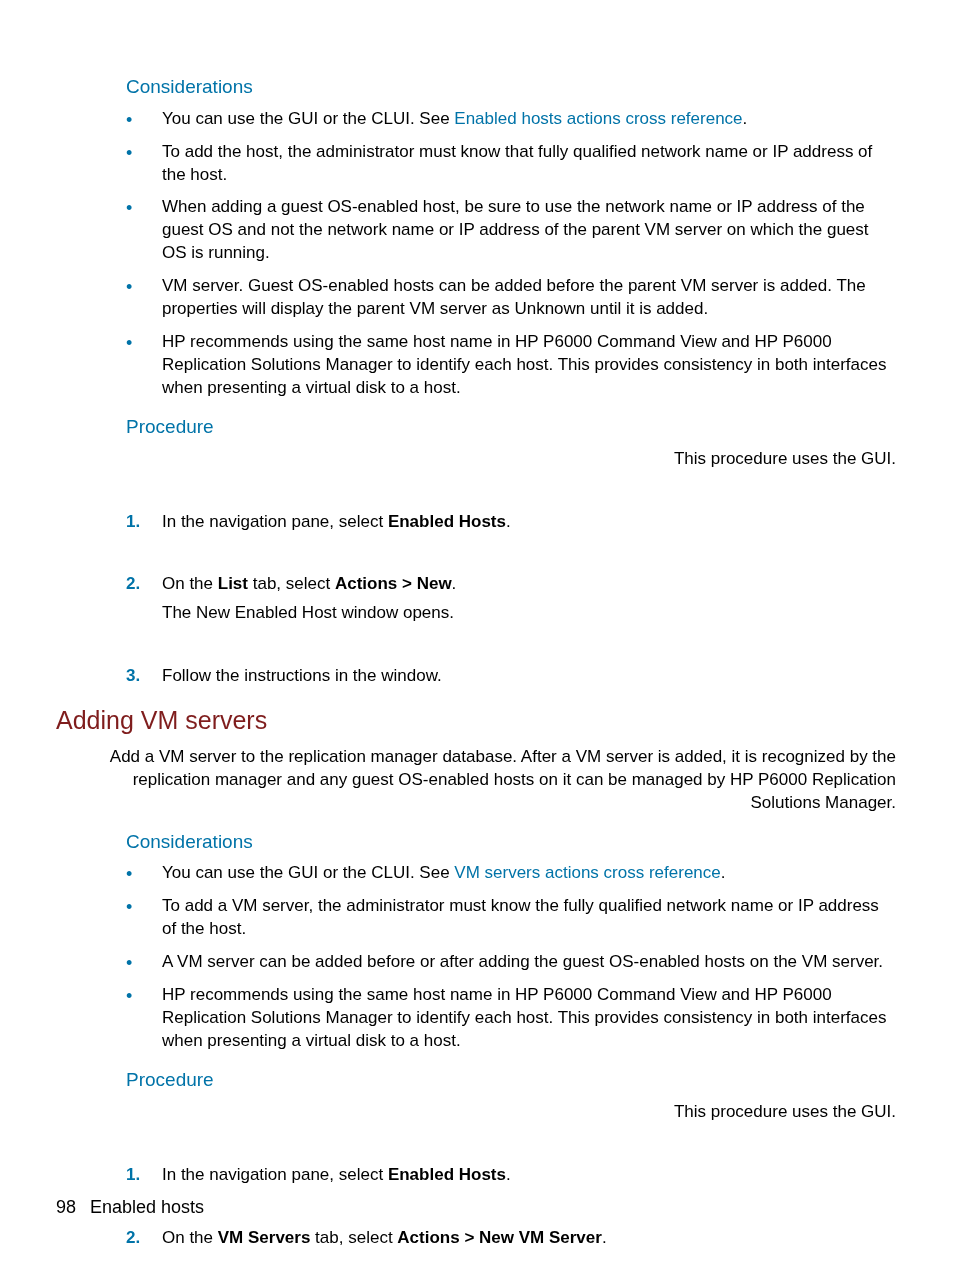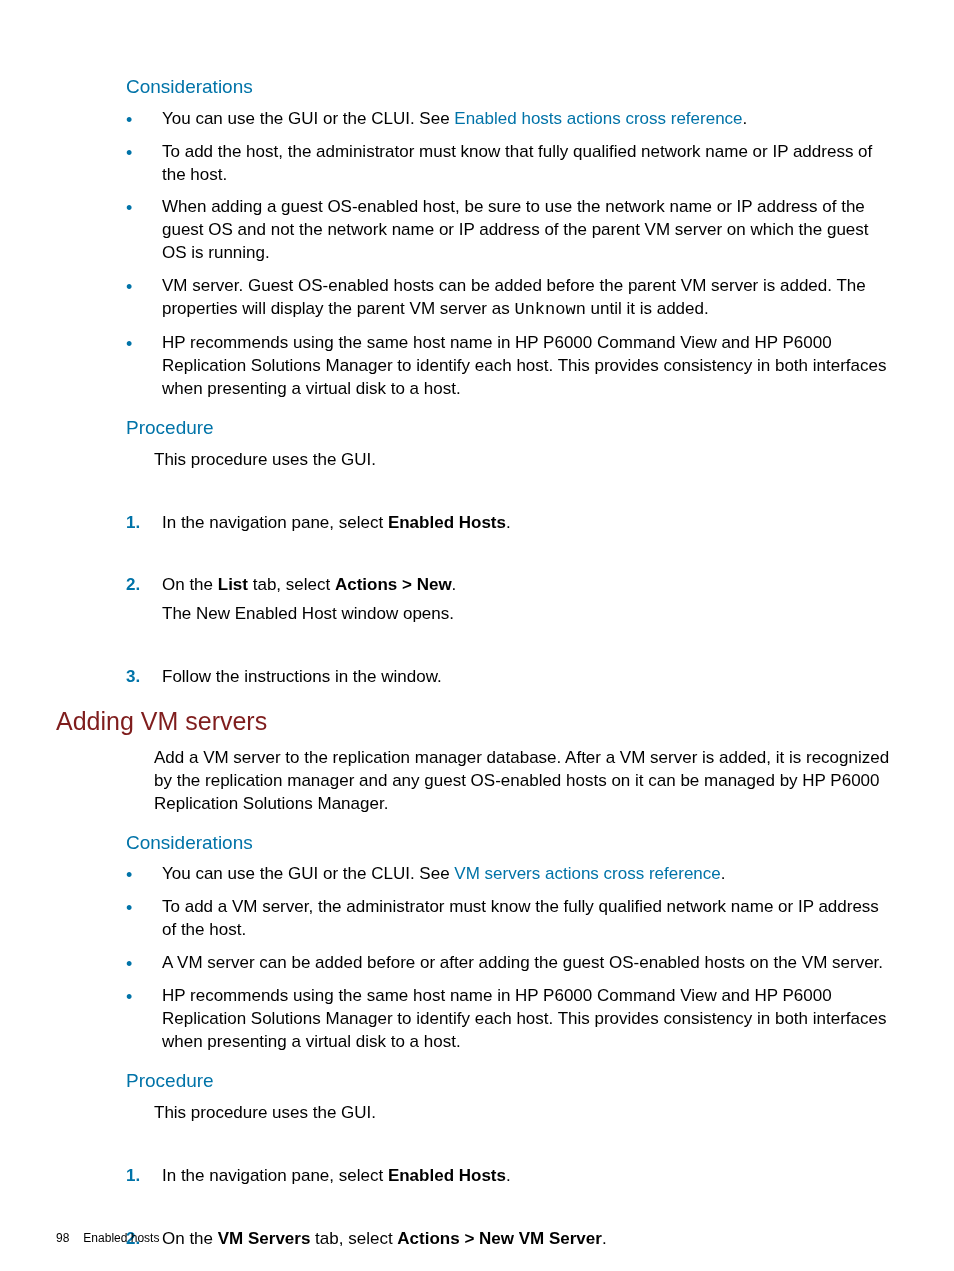--- a/index.html
+++ b/index.html
@@ -23,22 +23,23 @@
     margin-top: 14px;
   }
   .h2 {
     color: #7f1d1d;
     font-size: 25px;
     font-weight: 400;
     margin-bottom: 8px;
     margin-top: 16px;
   }
   .body-para {
-    margin-left: 98px;
+    margin-left: 30px;
     margin-bottom: 10px;
+    text-align: right;
   }
   ul.bullet {
     list-style: none;
     margin-left: 70px;
     margin-bottom: 6px;
   }
   ul.bullet > li {
     position: relative;
     padding-left: 36px;
     margin-bottom: 10px;
@@ -73,27 +74,27 @@
     font-weight: bold;
   }
   .step-sub {
     margin-top: 6px;
   }
   a.link {
     color: #0073a8;
     text-decoration: none;
   }
   .mono {
-    font-family: Liberation Mono, monospace;
+    font-family: Liberation Sans, sans-serif;
   }
   .footer {
     position: absolute;
     left: 56px;
-    bottom: 25px;
-    font-size: 12px;
+    bottom: 52px;
+    font-size: 18px;
   }
   .footer .pnum { margin-right: 14px; }
   b { font-weight: bold; }
 </style>
 </head>
 <body>
 
 <div class="h3">Considerations</div>
 <ul class="bullet">
   <li>

